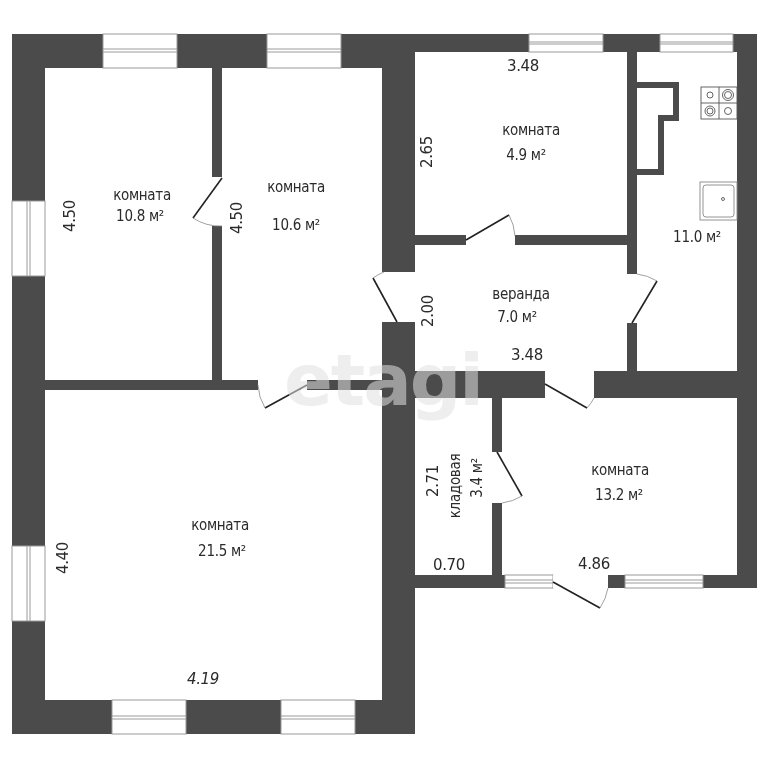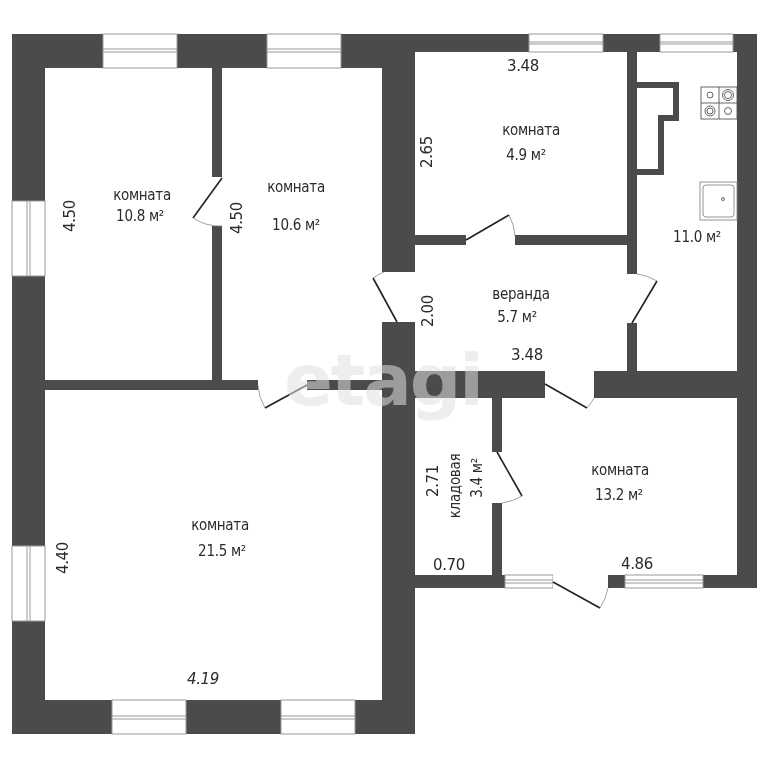--- a/index.html
+++ b/index.html
@@ -179,29 +179,29 @@
 <div class="dim rot" style="left:237px; top:218px;">4.50</div>
 
 <div class="dim ctr" style="left:523px; top:66px;">3.48</div>
 <div class="dim rot" style="left:427px; top:152px;">2.65</div>
 <div class="lbl room-name" style="left:531px; top:121px;">комната</div>
 <div class="lbl room-area" style="left:526px; top:146px;">4.9 м²</div>
 
 <div class="lbl room-area" style="left:697px; top:228px;">11.0 м²</div>
 
 <div class="lbl room-name" style="left:521px; top:285px;">веранда</div>
-<div class="lbl room-area" style="left:517px; top:308px;">5.7 м²</div>
+<div class="lbl room-area" style="left:517px; top:308px;">7.0 м²</div>
 <div class="dim rot" style="left:428px; top:311px;">2.00</div>
 <div class="dim ctr" style="left:527px; top:355px;">3.48</div>
 
 <div class="lbl room-name" style="left:220px; top:516px;">комната</div>
 <div class="lbl room-area" style="left:222px; top:542px;">21.5 м²</div>
 <div class="dim rot" style="left:63px; top:558px;">4.40</div>
 <div class="dim ctr" style="left:203px; top:679px;font-style:italic;">4.19</div>
 
 <div class="dim rot" style="left:433px; top:481px;">2.71</div>
 <div class="lbl rot" style="left:455px; top:486px;">кладовая</div>
 <div class="lbl rot" style="left:477px; top:478px;">3.4 м²</div>
 <div class="dim ctr" style="left:449px; top:565px;">0.70</div>
 
 <div class="lbl room-name" style="left:620px; top:461px;">комната</div>
 <div class="lbl room-area" style="left:619px; top:486px;">13.2 м²</div>
-<div class="dim ctr" style="left:637px; top:564px;">4.86</div>
+<div class="dim ctr" style="left:594px; top:564px;">4.86</div>
 
 </body></html>

